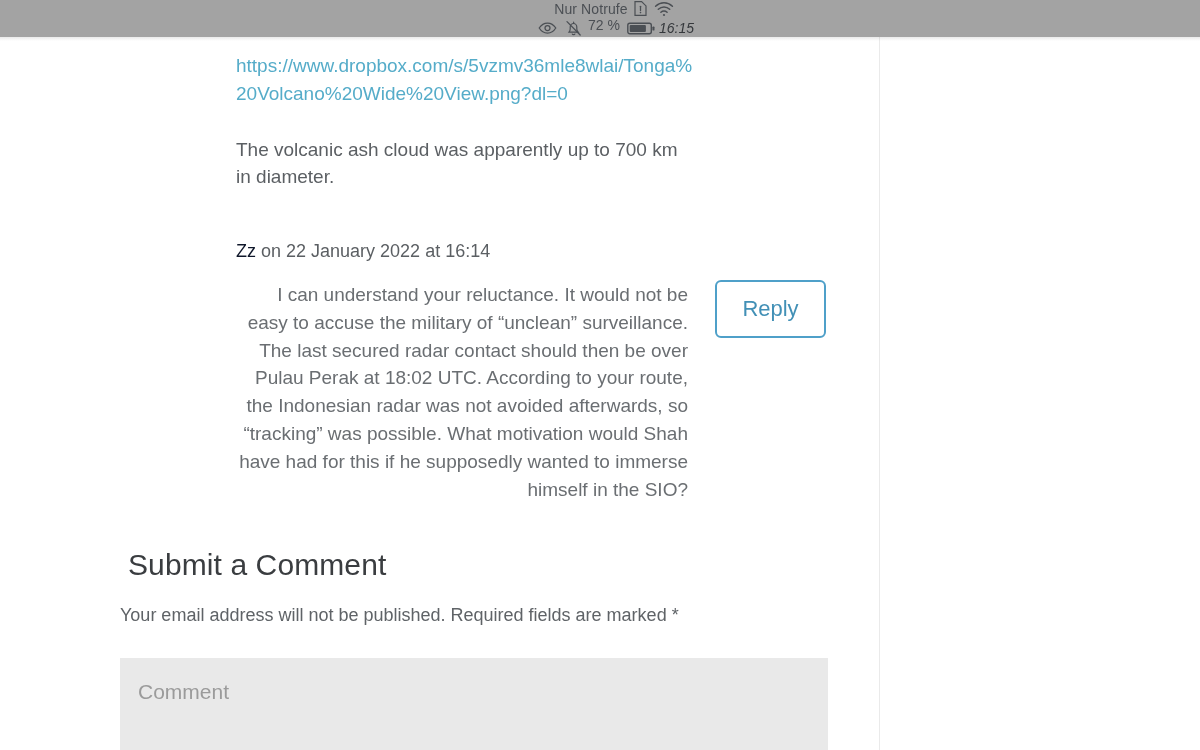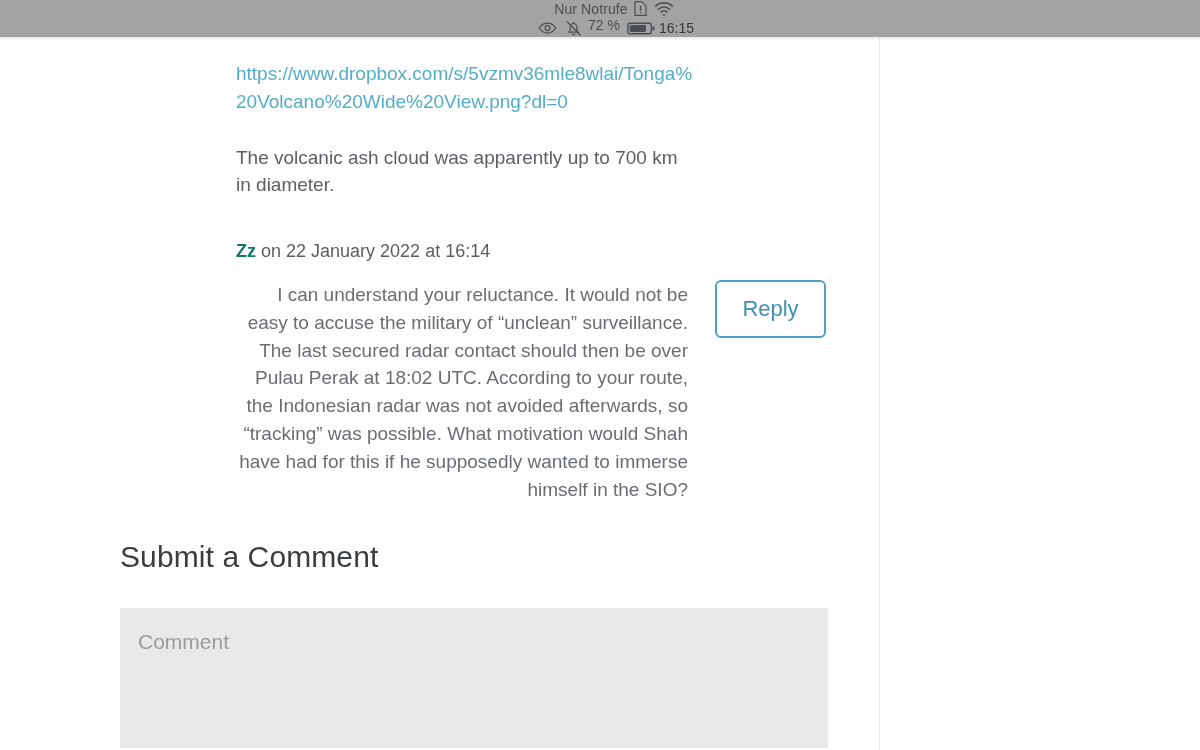--- a/index.html
+++ b/index.html
@@ -61,20 +61,21 @@
   .status-right .pct {
     font-size: 14px;
     color: #4b4f54;
     margin: 0 3px 6px 2px;
     white-space: nowrap;
   }
   .status-right .clock {
     font-size: 14px;
     color: #35383c;
     white-space: nowrap;
+    font-style: italic;
   }
 
   
   #page {
     position: absolute;
     top: 37px; left: 0;
     width: 1200px;
     height: 713px;
     background: #ffffff;
   }
@@ -101,21 +102,21 @@
     top: 0;
     left: 880px;
     width: 320px;
     height: 713px;
     background: #ffffff;
   }
 
   
   #article-tail {
     position: absolute;
-    top: 8px;
+    top: 0;
     left: 236px;
     width: 460px;
   }
   .post-link {
     display: block;
     color: #55acc9;
     font-size: 19px;
     line-height: 28px;
     text-decoration: none;
     word-break: break-all;
@@ -135,22 +136,22 @@
     left: 236px;
     width: 600px;
   }
   .comment-meta {
     font-size: 18px;
     line-height: 24px;
     color: #5b5f63;
     margin: 0;
   }
   .comment-author {
-    font-weight: bold;
-    color: #0f766e;
+    font-weight: normal;
+    color: #0f172a;
   }
   .comment-body {
     color: #6a6e72;
     font-size: 19px;
     line-height: 27.8px;
     margin: 18px 0 0 0;
     width: 452px;
     text-align: right;
   }
   #reply-button {
@@ -176,21 +177,21 @@
   #submit-section {
     position: absolute;
     top: 500px;
     left: 120px;
     width: 720px;
   }
   #submit-heading {
     font-size: 30px;
     font-weight: normal;
     color: #3a3d40;
-    margin: 0;
+    margin: 8px;
     line-height: 40px;
     letter-spacing: 0.1px;
   }
   #submit-note {
     font-size: 18px;
     color: #5f6367;
     margin: 18px 0 0 0;
     line-height: 24px;
   }
   #comment-textarea {
@@ -275,20 +276,21 @@
     </div>
 
     <div id="comment-block">
       <p class="comment-meta"><span class="comment-author">Zz</span><span> on 22 January 2022 at 16:14</span></p>
       <p class="comment-body">I can understand your reluctance. It would not be easy to accuse the military of “unclean” surveillance. The last secured radar contact should then be over Pulau Perak at 18:02 UTC. According to your route, the Indonesian radar was not avoided afterwards, so “tracking” was possible. What motivation would Shah have had for this if he supposedly wanted to immerse himself in the SIO?</p>
     </div>
     <button id="reply-button">Reply</button>
 
     <div id="submit-section">
       <h2 id="submit-heading">Submit a Comment</h2>
+      <p id="submit-note">Your email address will not be published. Required fields are marked *</p>
       <textarea id="comment-textarea" placeholder="Comment" style=""></textarea>
     </div>
 
   </div>
 
   <div id="vertical-divider"></div>
   <div id="sidebar-column"></div>
 
 </div>
 

